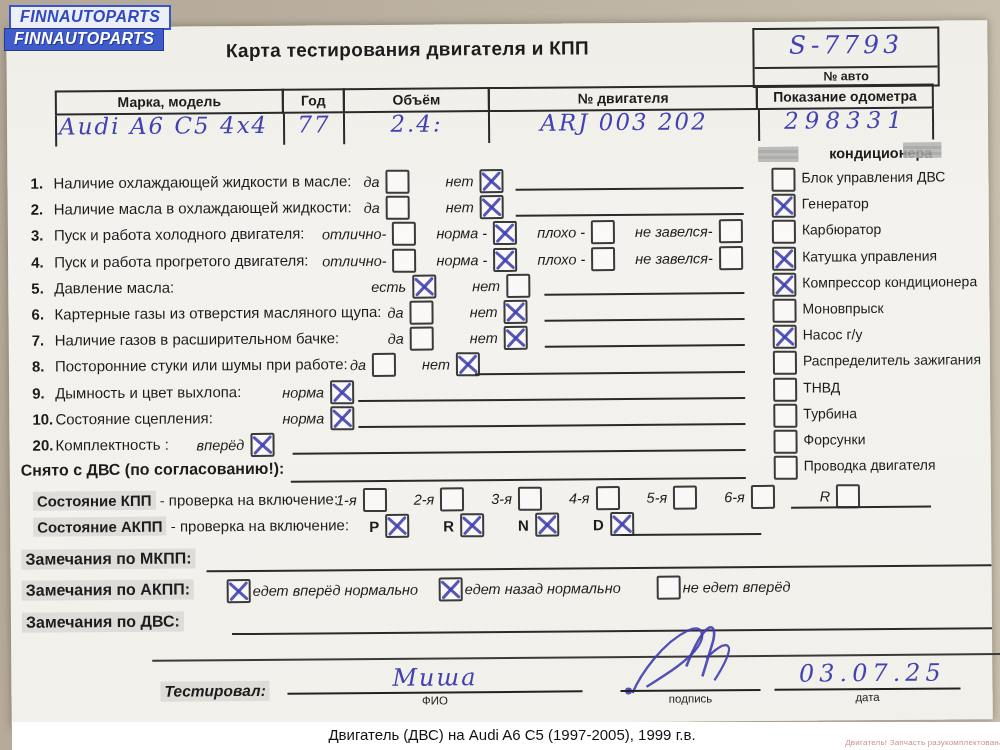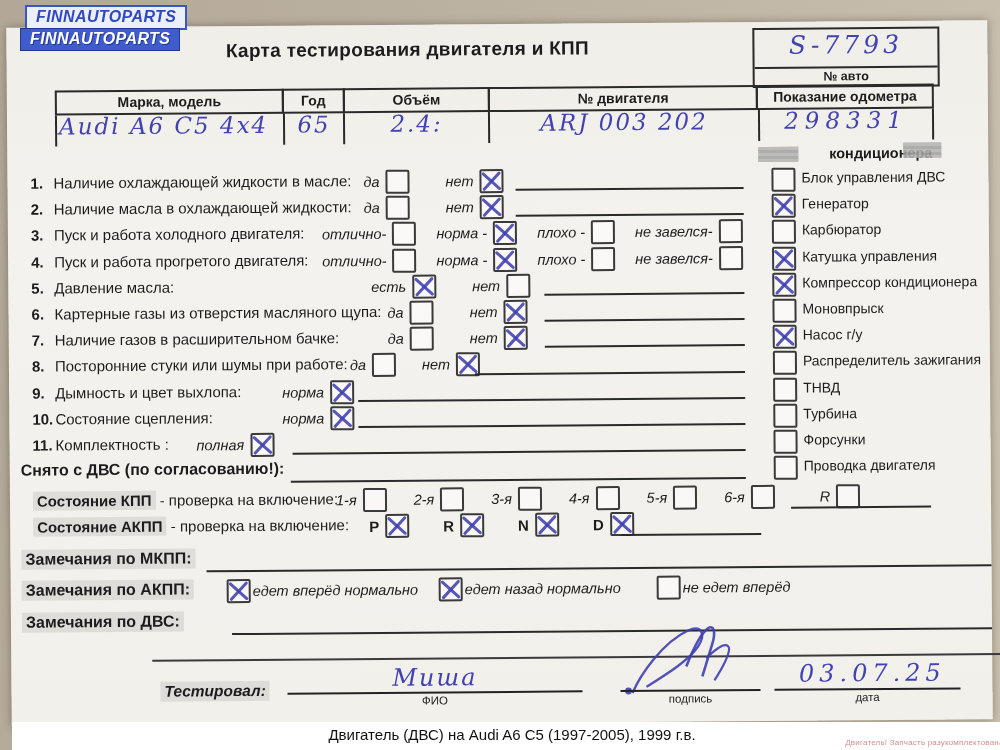--- a/index.html
+++ b/index.html
@@ -11,21 +11,21 @@
   #sheet{
     position:absolute;left:9px;top:24px;right:10px;bottom:27px;
     background:linear-gradient(180deg,#f0eee8 0%,#f4f2ee 30%,#f2f0eb 100%);
     transform:rotate(-0.45deg);
     box-shadow:0 0 8px rgba(60,50,30,.45);
   }
   #content{position:absolute;left:-9px;top:-24px;width:1000px;height:750px;}
 
   
   .logo{position:absolute;font-weight:bold;font-style:italic;font-size:16px;
-    letter-spacing:.4px;padding:1px 9px 2px 9px;white-space:nowrap;margin-left:16px;}
+    letter-spacing:.4px;padding:1px 9px 2px 9px;white-space:nowrap;}
   #logo1{left:9px;top:5px;background:#eceef8;border:2px solid #3a55c8;color:#2f49c0;}
   #logo2{left:4px;top:28px;background:#3f5ccd;border:1px solid #26368f;color:#ffffff;
     text-shadow:1px 1px 0 #26368f;}
 
   
   #title{position:absolute;left:165px;top:38px;width:490px;text-align:center;
     font-size:19px;font-weight:bold;letter-spacing:.3px;}
   #auto-box{position:absolute;left:755px;top:30px;width:183px;height:56px;border:2px solid #2a2a2a;}
   #auto-box .val{height:36px;text-align:center;font-size:25px;letter-spacing:4px;padding-top:1px;}
   #auto-box .cap{border-top:2px solid #2a2a2a;height:17px;text-align:center;
@@ -153,21 +153,21 @@
           <div class="hcell c1">Год</div>
           <div class="hcell c2">Объём</div>
           <div class="hcell c3">№ двигателя</div>
           <div class="hcell c4">Показание одометра</div>
         </div>
       <div class="trow" id="veh-vals">
           <div class="vcell c0">
             <span class="hand">Audi A6 C5 4x4</span>
           </div>
           <div class="vcell c1">
-            <span class="hand">65</span>
+            <span class="hand">77</span>
           </div>
           <div class="vcell c2">
             <span class="hand">2.4:</span>
           </div>
           <div class="vcell c3">
             <span class="hand">ARJ 003 202</span>
           </div>
           <div class="vcell c4">
             <span class="hand">298331</span>
           </div>
@@ -325,25 +325,25 @@
           <span class="q">Состояние сцепления:</span>
           <span class="opts">
             <span class="grp">
               <span class="olabel">норма</span>
               <span class="box checked"></span>
             </span>
           </span>
           <span class="fill"></span>
         </div>
         <div class="check-row">
-          <span class="num">11.</span>
+          <span class="num">20.</span>
           <span class="q">Комплектность :</span>
           <span class="opts">
             <span class="grp">
-              <span class="olabel">полная</span>
+              <span class="olabel">вперёд</span>
               <span class="box checked"></span>
             </span>
           </span>
           <span class="fill"></span>
         </div>
       </div>
 
     <div id="removed">
       <span class="lab">Снято с ДВС (по согласованию!):</span>
       <span class="fill"></span>

